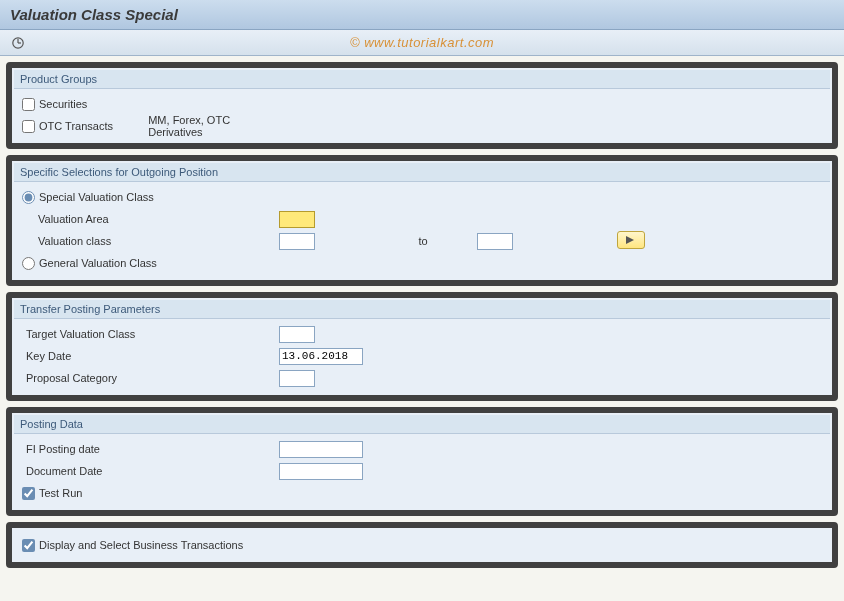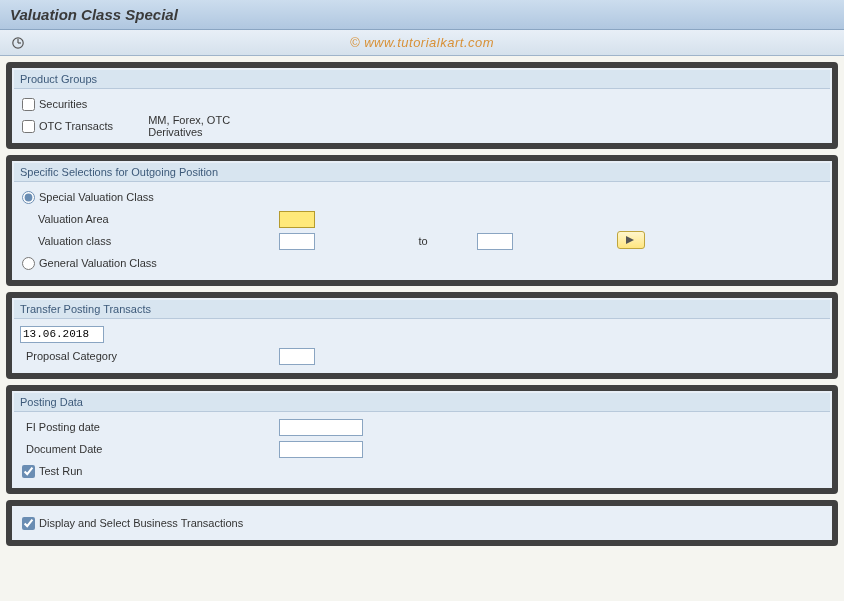--- a/index.html
+++ b/index.html
@@ -198,23 +198,34 @@
       <div class="row">
         <div class="label-col">
           <input type="radio" name="valclass" style="">
           <span class="lbl">General Valuation Class</span>
         </div>
       </div>
     </div>
   </div>
 
   <div class="group">
-    <div class="group-title">Transfer Posting Transacts</div>
-    <div class="group-body">
-      <div class="row">
+    <div class="group-title">Transfer Posting Parameters</div>
+    <div class="group-body">
+      <div class="row">
+        <div class="label-col" style="padding-left:6px;">
+          <span class="lbl">Target Valuation Class</span>
+        </div>
+        <div class="input-col1">
+          <input class="text-input tiny" type="text" value="" style="">
+        </div>
+      </div>
+      <div class="row">
+        <div class="label-col" style="padding-left:6px;">
+          <span class="lbl">Key Date</span>
+        </div>
         <div class="input-col1">
           <input class="text-input med" type="text" value="13.06.2018" style="">
         </div>
       </div>
       <div class="row">
         <div class="label-col" style="padding-left:6px;">
           <span class="lbl">Proposal Category</span>
         </div>
         <div class="input-col1">
           <input class="text-input tiny" style="width: 24px;" type="text" value="">

